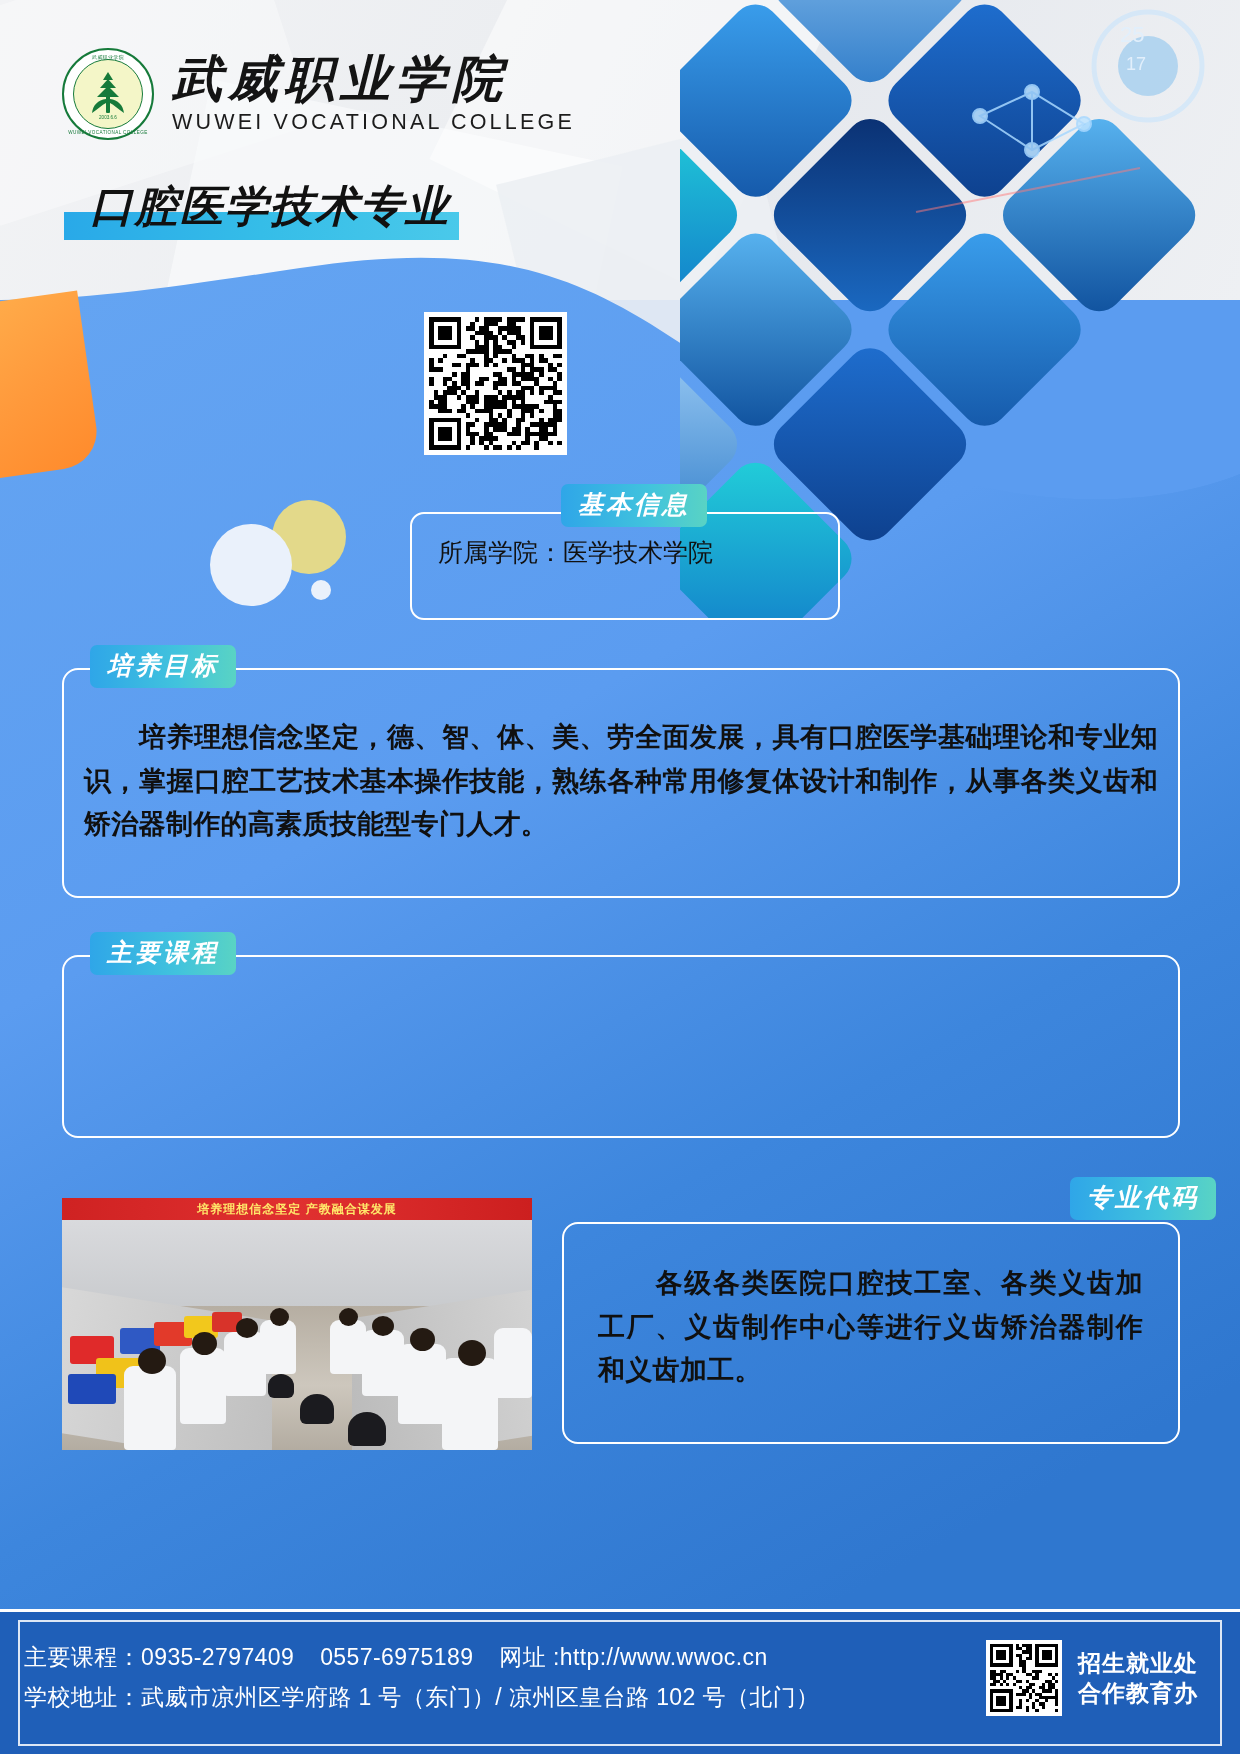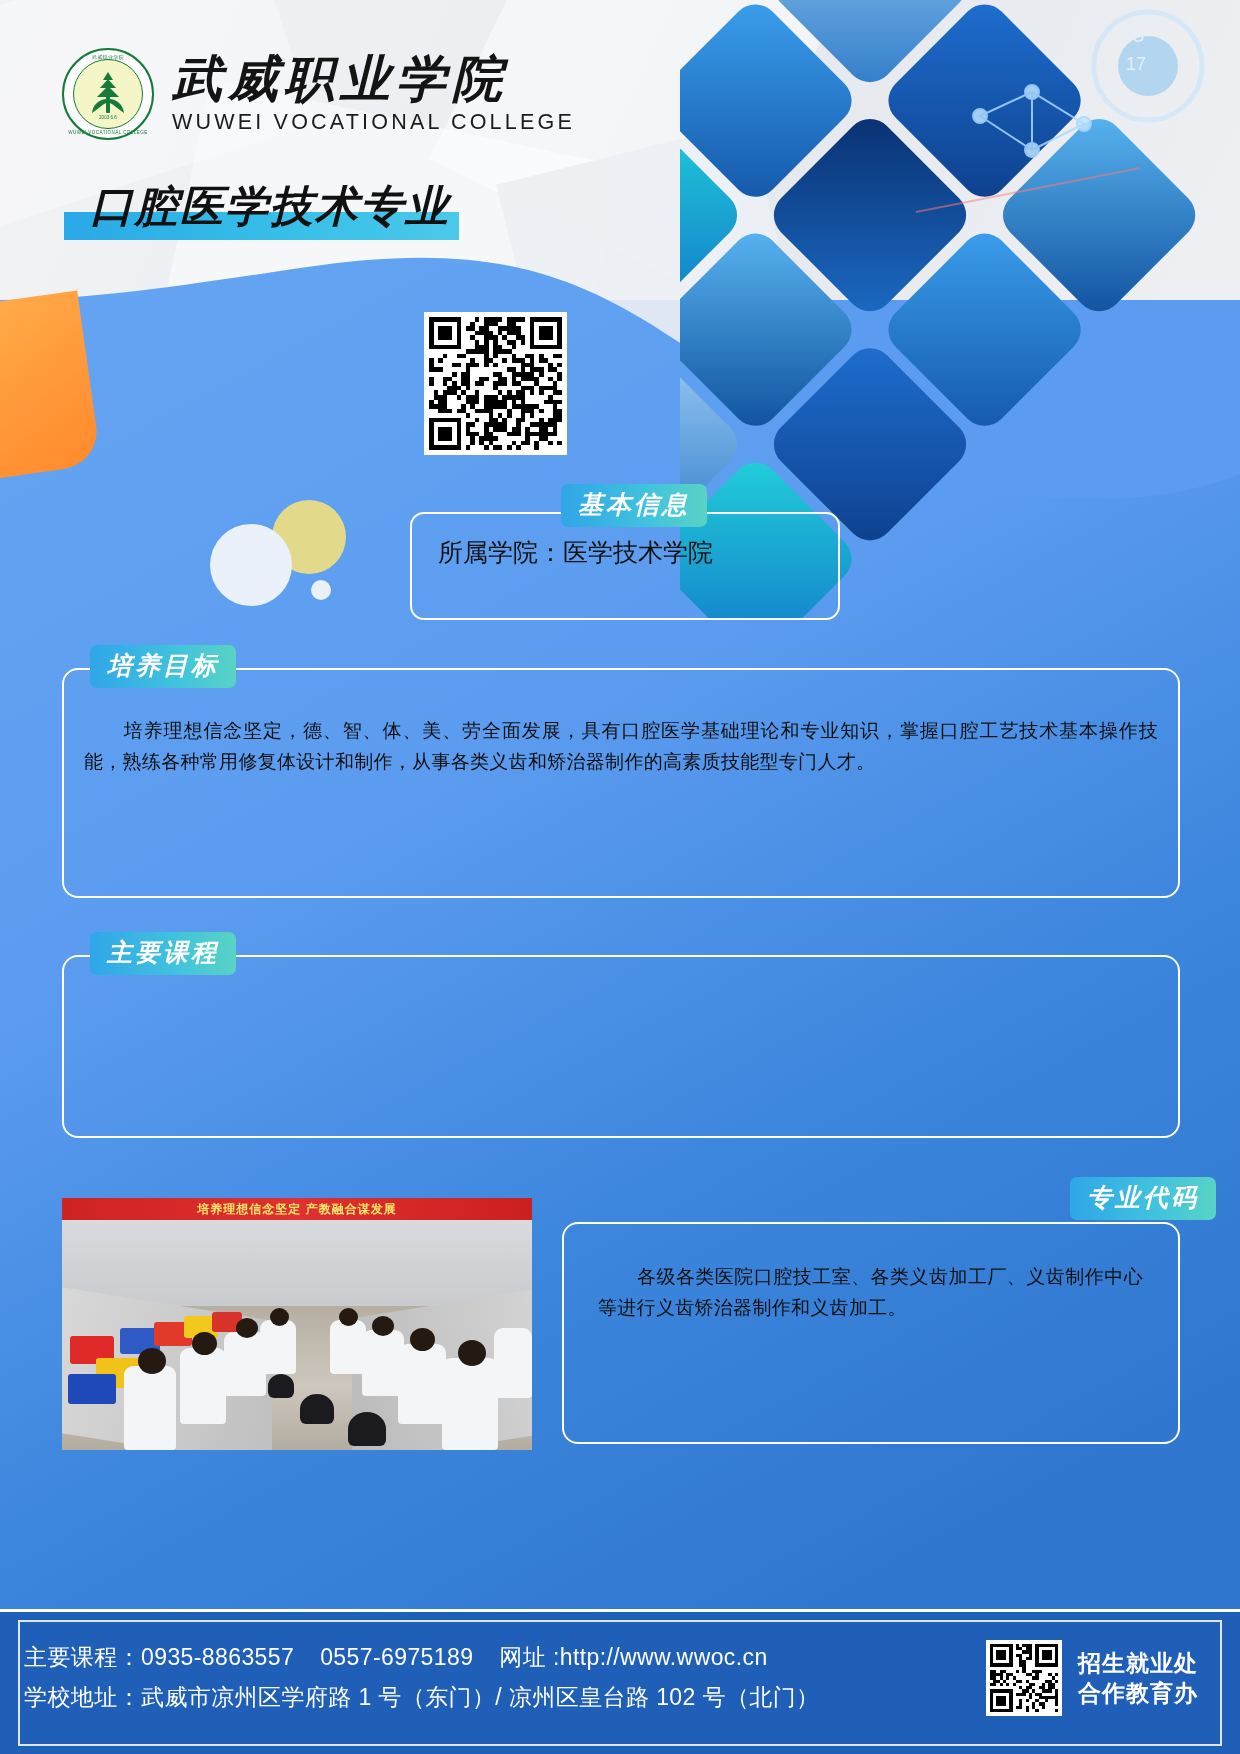--- a/index.html
+++ b/index.html
@@ -119,23 +119,24 @@
     position: absolute; z-index: 5;
     background: linear-gradient(90deg,#2fa6e8 0%,#41c3dd 60%,#59d3c4 100%);
     color: #ffffff; font-size: 25px; font-weight: 700; font-style: italic;
     letter-spacing: 3px; border-radius: 7px;
     padding: 6px 17px 7px 17px;
     line-height: 1.18;
     white-space: nowrap;
   }
   .card-body {
     position: absolute; color: #101010;
-    font-size: 19px; line-height: 1.62;
+    font-size: 27px; line-height: 1.62;
     letter-spacing: 0.3px;
     text-align: justify;
+    font-weight: bold;
   }
 
   
   #basic-card { left: 410px; top: 512px; width: 430px; height: 108px; }
   #basic-card .frame { border-radius: 14px; }
   #basic-tag { left: 561px; top: 484px; }
   .basic-lines {
     position: absolute; left: 28px; top: 20px;
     font-size: 25px; line-height: 1.62; color: #111;
   }
@@ -1264,21 +1265,21 @@
     <div class="chair" style="left:238px; top:196px; width:34px; height:30px;"></div>
     <div class="chair" style="left:286px; top:214px; width:38px; height:34px;"></div>
     <div class="chair" style="left:206px; top:176px; width:26px; height:24px;"></div>
   </div>
 
   <div class="footer">
     <div class="inner"></div>
 
     <div class="footer-lines">
       <div class="fline">
-        <span>主要课程：</span><span>0935-8863557</span><span class="gap"></span><span>0557-6975189</span><span class="gap"></span><span>网址 :</span><span>http://www.wwoc.cn</span>
+        <span>主要课程：</span><span>0935-2797409</span><span class="gap"></span><span>0557-6975189</span><span class="gap"></span><span>网址 :</span><span>http://www.wwoc.cn</span>
       </div>
       <div class="fline">
         <span>学校地址：</span><span>武威市凉州区学府路 1 号（东门）/ 凉州区皇台路 102 号（北门）</span>
       </div>
     </div>
 
     <div class="footer-right">
       <div class="qr-small">
         <div class="qrgrid" id="qr-foot-grid" style="grid-template-columns: repeat(21, 1fr); grid-template-rows: repeat(21, 1fr);">
             <i style="background:#000"></i>

